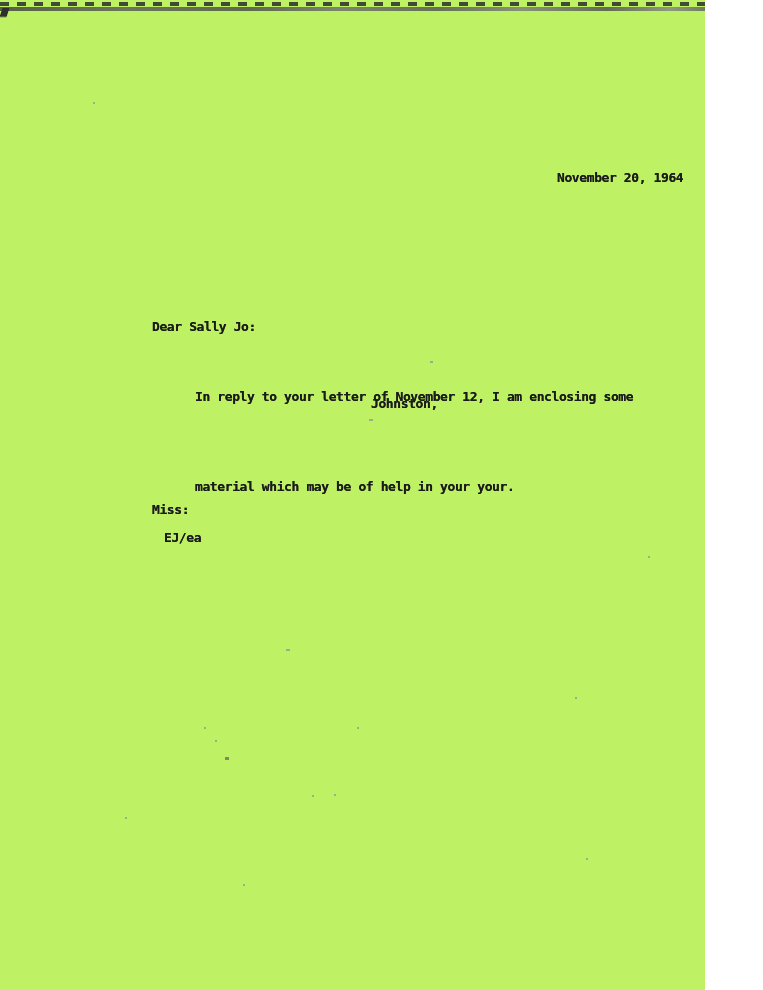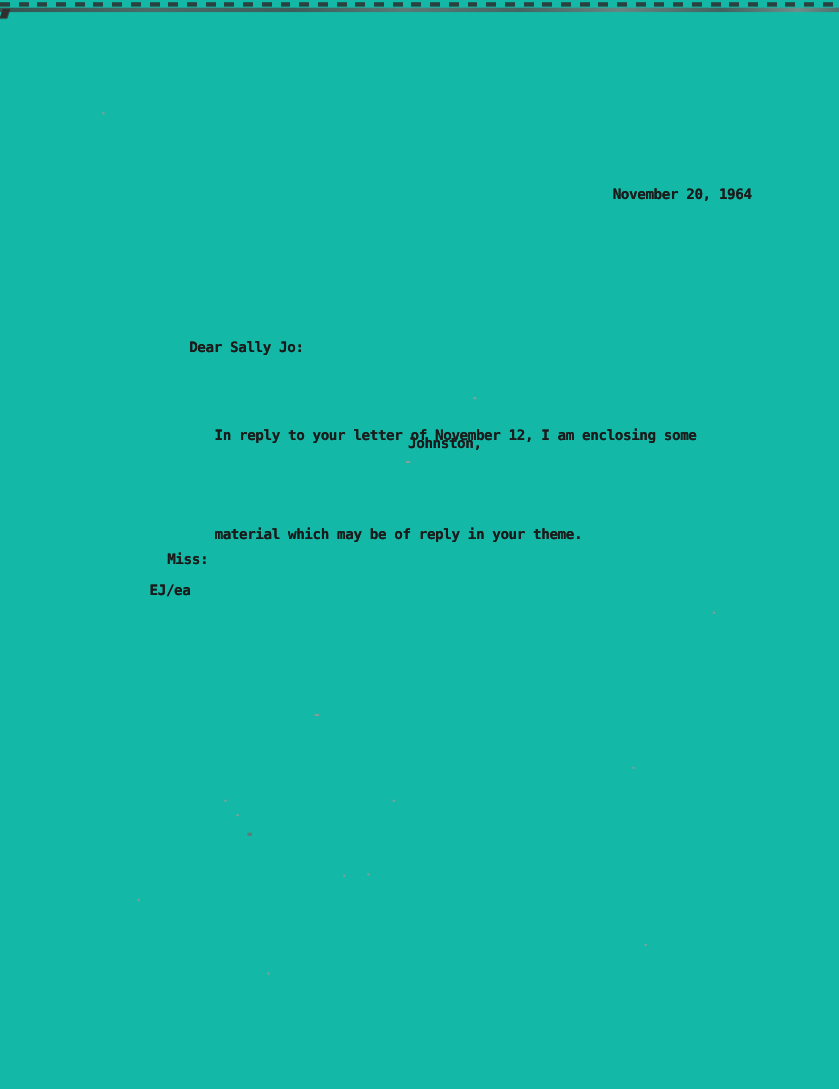--- a/index.html
+++ b/index.html
@@ -2,23 +2,23 @@
 <html><head>
 <meta charset="utf-8">
 <style>
   html, body {
     margin: 0;
     padding: 0;
     background: #ffffff;
   }
   .page {
     position: relative;
-    width: 763px;
+    width: 705px;
     height: 990px;
-    background: #14b8a6;
+    background: #bef264;
     overflow: hidden;
     font-family: "DejaVu Sans Mono", "Liberation Mono", monospace;
     font-weight: bold;
     font-size: 13px;
     color: #1b1b1b;
     letter-spacing: -0.4px;
   }
   .txt {
     position: absolute;
     white-space: pre;
@@ -54,44 +54,44 @@
   }
   .speck {
     position: absolute;
     width: 3px; height: 2px;
     background: #9a9a9a;
     opacity: 0.8;
   }
   
   #date         { top: 170px; left: 557px; }
   #recipient    { top: 245px; left: 152px; line-height: 15px; }
-  #salutation   { top: 309px; left: 152px; margin-left: 20px; }
+  #salutation   { top: 319px; left: 152px; }
   #body         { top: 322px; left: 152px; line-height: 30px; margin-left: 43px; }
   #closing      { top: 396px; left: 371px; }
   #signature    { top: 455px; left: 371px; line-height: 15px; }
   #enclosure    { top: 502px; left: 152px; }
-  #initials     { top: 530px; left: 136px; }
+  #initials     { top: 530px; left: 164px; }
 </style>
 </head>
 <body>
 
 <div class="page">
 
   <div class="scan-edge-dashes"></div>
   <div class="scan-edge-line"></div>
   <div class="scan-edge-tick"></div>
 
   <div class="txt" id="date">November 20, 1964</div>
 
 
   <div class="txt" id="salutation">Dear Sally Jo:</div>
 
   <div class="txt" id="body">
     <div>In reply to your letter of November 12, I am enclosing some</div>
-    <div>material which may be of reply in your theme.</div>
+    <div>material which may be of help in your your.</div>
   </div>
 
   <div class="txt" id="closing">Johnston,</div>
 
 
   <div class="txt" id="enclosure">Miss:</div>
 
   <div class="txt" id="initials">EJ/ea</div>
 
   <div class="speck" style="top:361px; left:430px;"></div>

